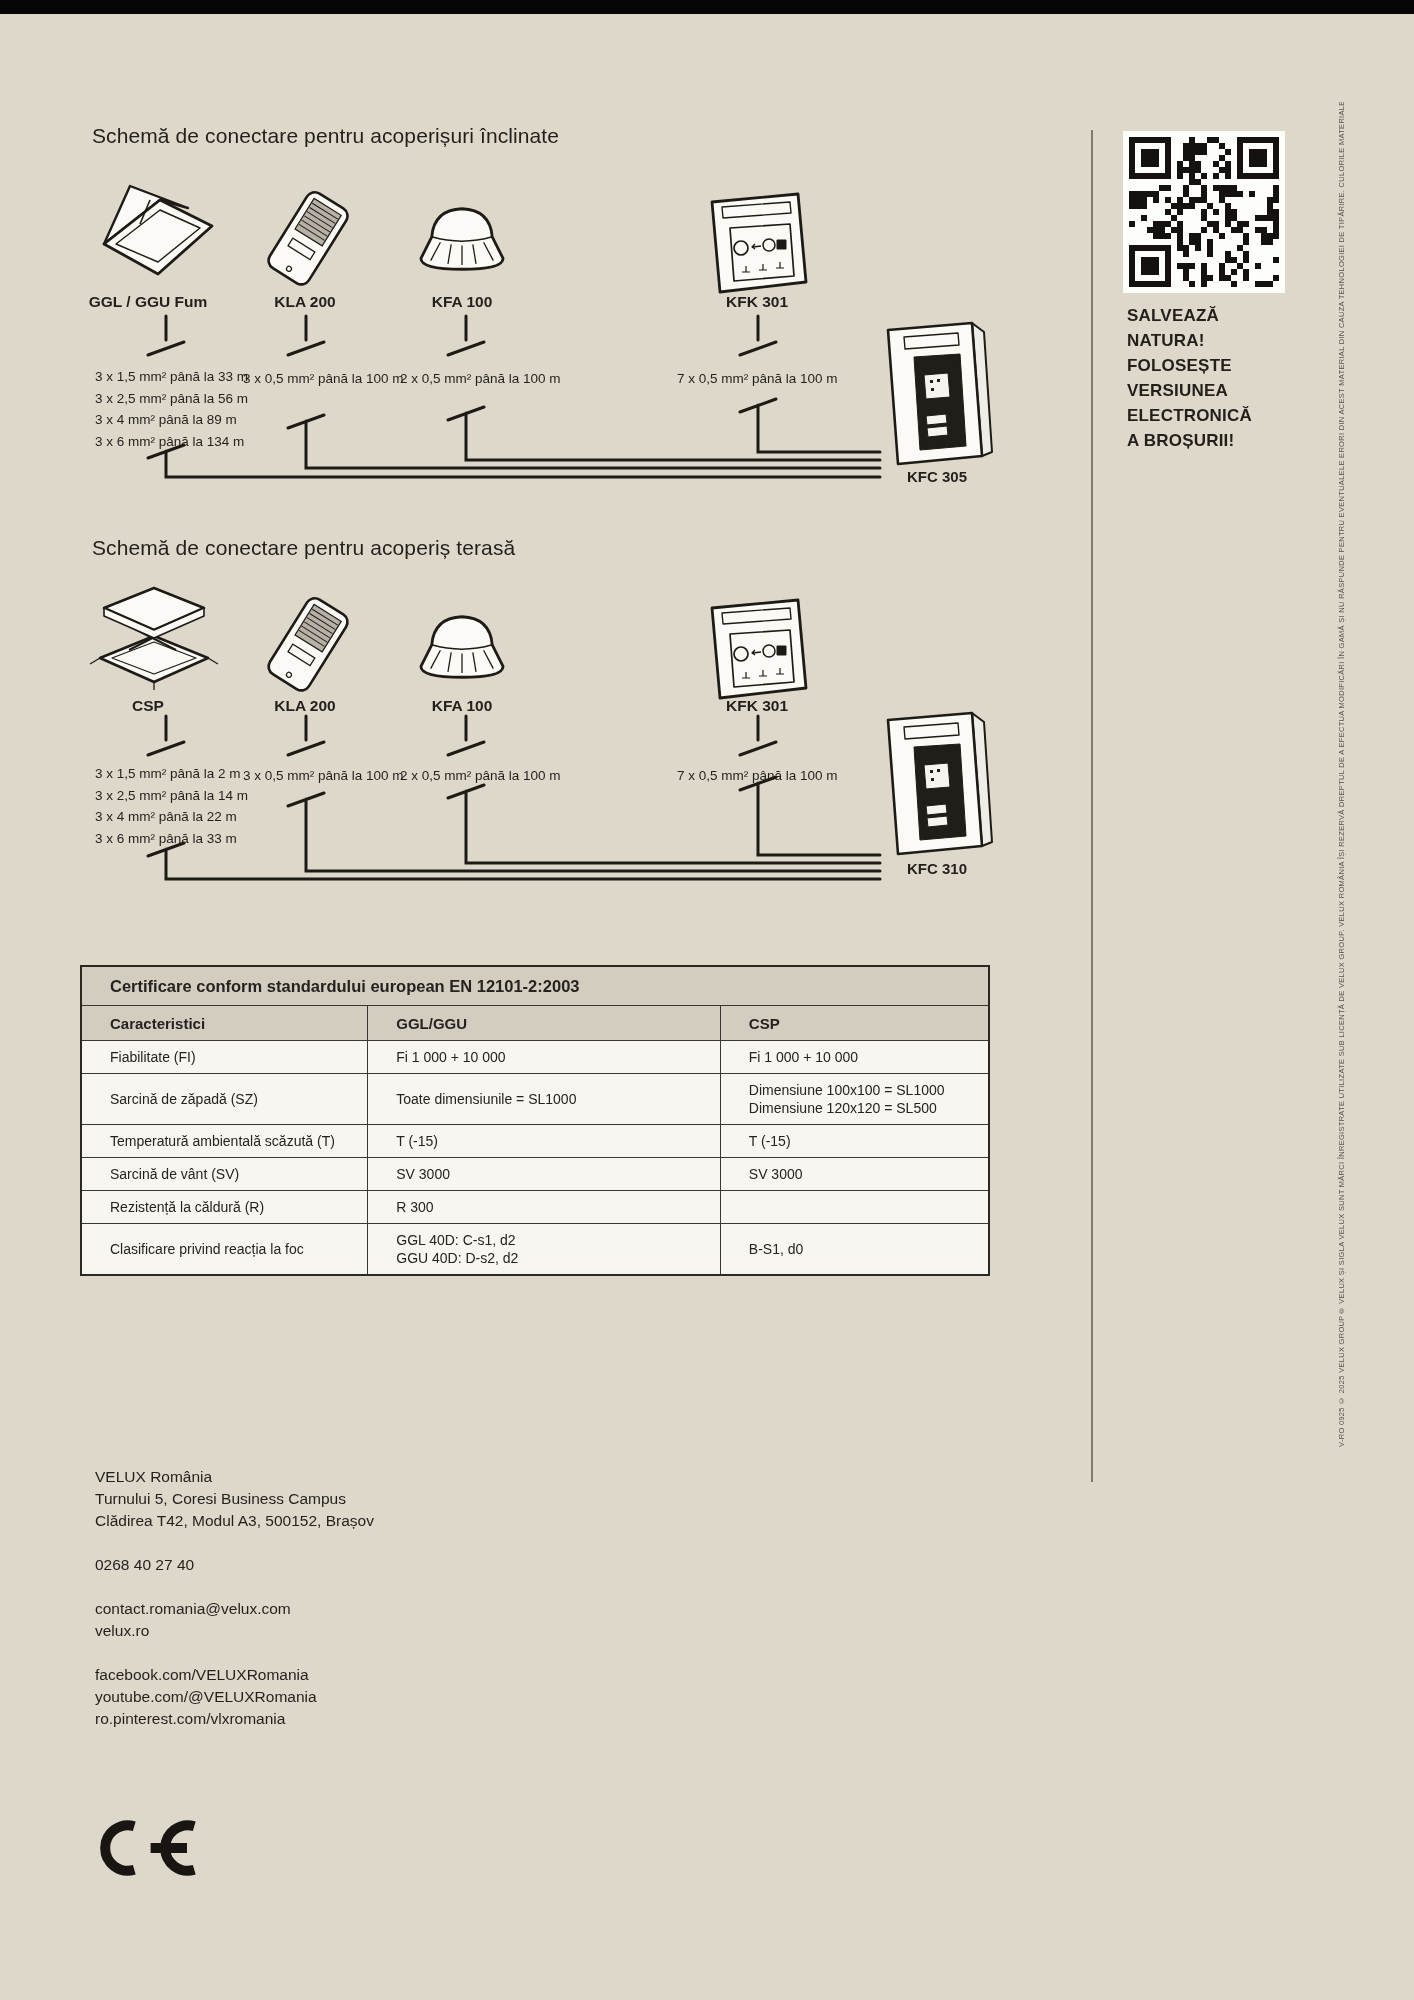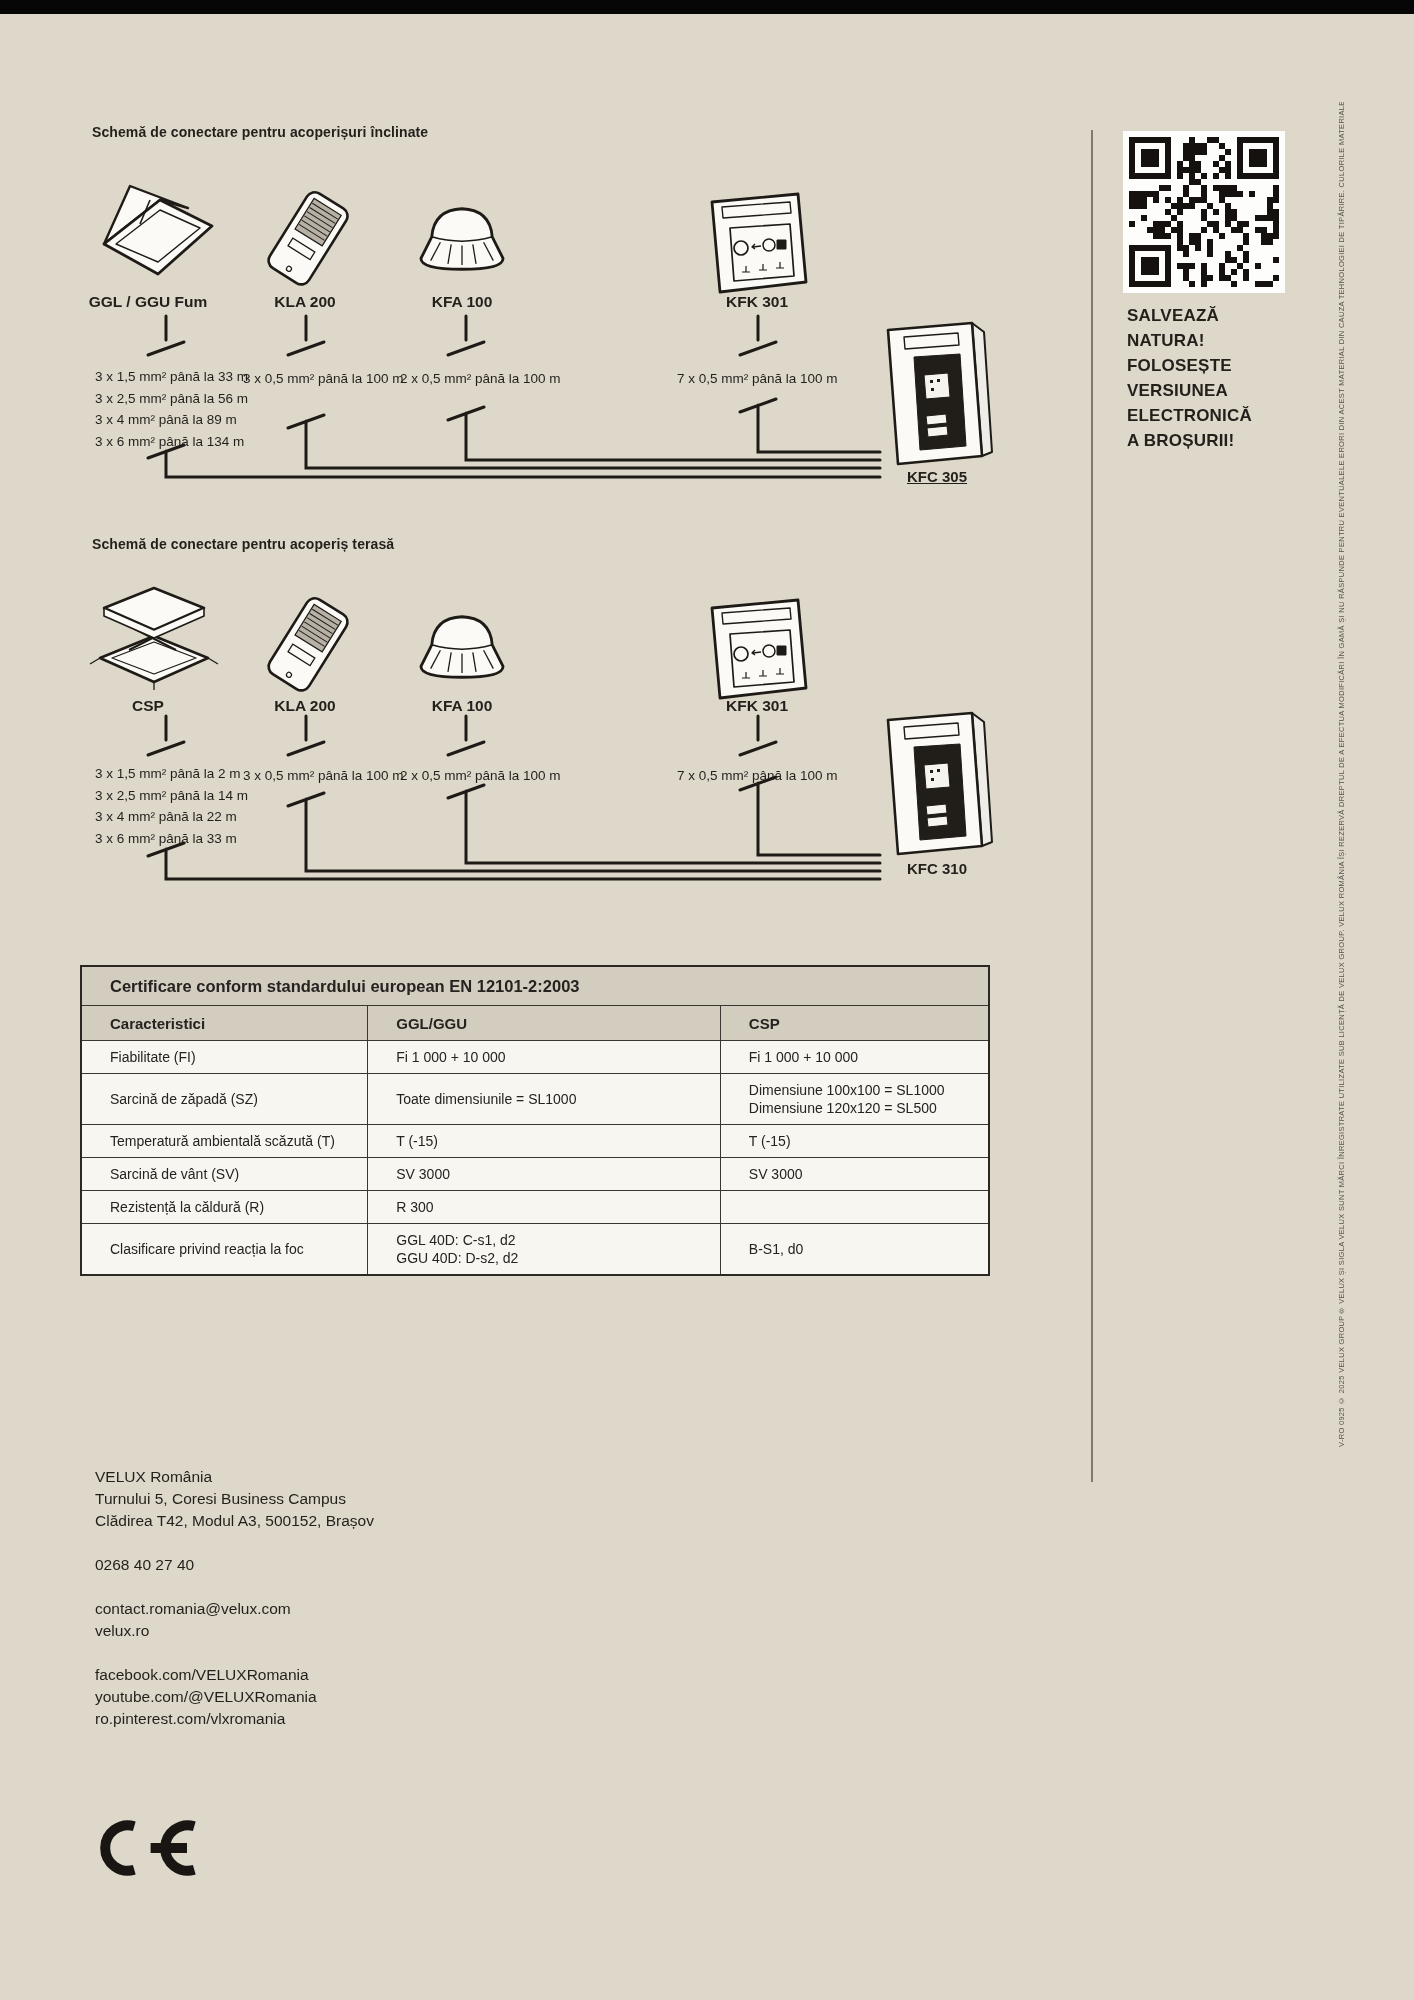--- a/index.html
+++ b/index.html
@@ -1,20 +1,20 @@
 <!DOCTYPE html>
 <html><head>
 <meta charset="utf-8">
 <style>
   html,body{margin:0;padding:0;}
   body{width:1414px;height:2000px;position:relative;background:#ded8cb;
        font-family:"Liberation Sans",sans-serif;color:#231f1b;overflow:hidden;}
   .abs{position:absolute;}
   .topbar{left:0;top:0;width:1414px;height:14px;background:#060606;}
-  .heading{font-size:14px;font-weight:700;letter-spacing:.1px;}
+  .heading{font-size:21px;font-weight:400;letter-spacing:.1px;}
   .dev-label{font-weight:700;font-size:15.5px;transform:translateX(-50%);white-space:nowrap;}
   .unit-label{font-weight:700;font-size:15px;transform:translateX(-50%);white-space:nowrap;}
   .spec{font-size:13.5px;line-height:21.5px;white-space:nowrap;}
   .spec div{white-space:nowrap;}
   svg.icon{position:absolute;overflow:visible;}
   .wire{position:absolute;left:0;top:0;pointer-events:none;}
   
   .qrbox{left:1123px;top:131px;width:162px;height:162px;background:#fdfdfb;}
   .qrbox svg{position:absolute;left:6px;top:6px;}
   .qr-caption{left:1127px;top:303px;font-weight:700;font-size:17px;line-height:25px;letter-spacing:.2px;}
@@ -139,21 +139,21 @@
     </g>
     <polygon points="46,96 66,94 67,103 47,105" fill="#f6f4ee" stroke-width="1"></polygon>
     <polygon points="47,108 67,106 68,115 48,117" fill="#f6f4ee" stroke-width="1"></polygon>
   </g>
 </svg>
 
 <div class="abs dev-label" style="left:148px;top:293px;">GGL / GGU Fum</div>
 <div class="abs dev-label" style="left:305px;top:293px;">KLA 200</div>
 <div class="abs dev-label" style="left:462px;top:293px;">KFA 100</div>
 <div class="abs dev-label" style="left:757px;top:293px;">KFK 301</div>
-<div class="abs unit-label" style="left:937px;top:468px;text-decoration:underline;">KFC 305</div>
+<div class="abs unit-label" style="left:937px;top:468px;">KFC 305</div>
 
 <div class="abs spec" style="left:95px;top:366px;">
   <div>3 x 1,5 mm² până la 33 m</div>
   <div>3 x 2,5 mm² până la 56 m</div>
   <div>3 x 4 mm² până la 89 m</div>
   <div>3 x 6 mm² până la 134 m</div>
 </div>
 <div class="abs spec" style="left:243px;top:368px;">3 x 0,5 mm² până la 100 m</div>
 <div class="abs spec" style="left:400px;top:368px;">2 x 0,5 mm² până la 100 m</div>
 <div class="abs spec" style="left:677px;top:368px;">7 x 0,5 mm² până la 100 m</div>

